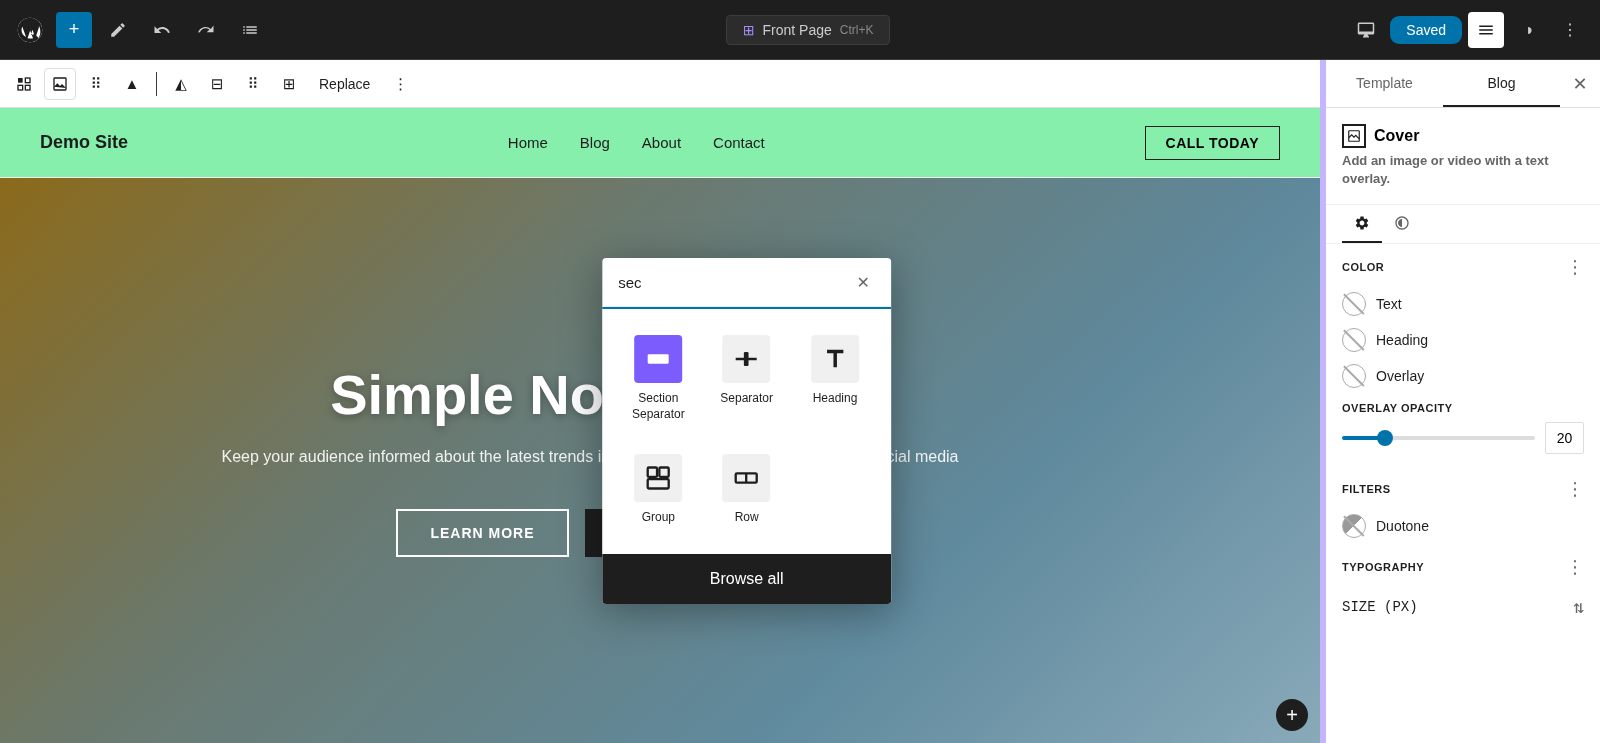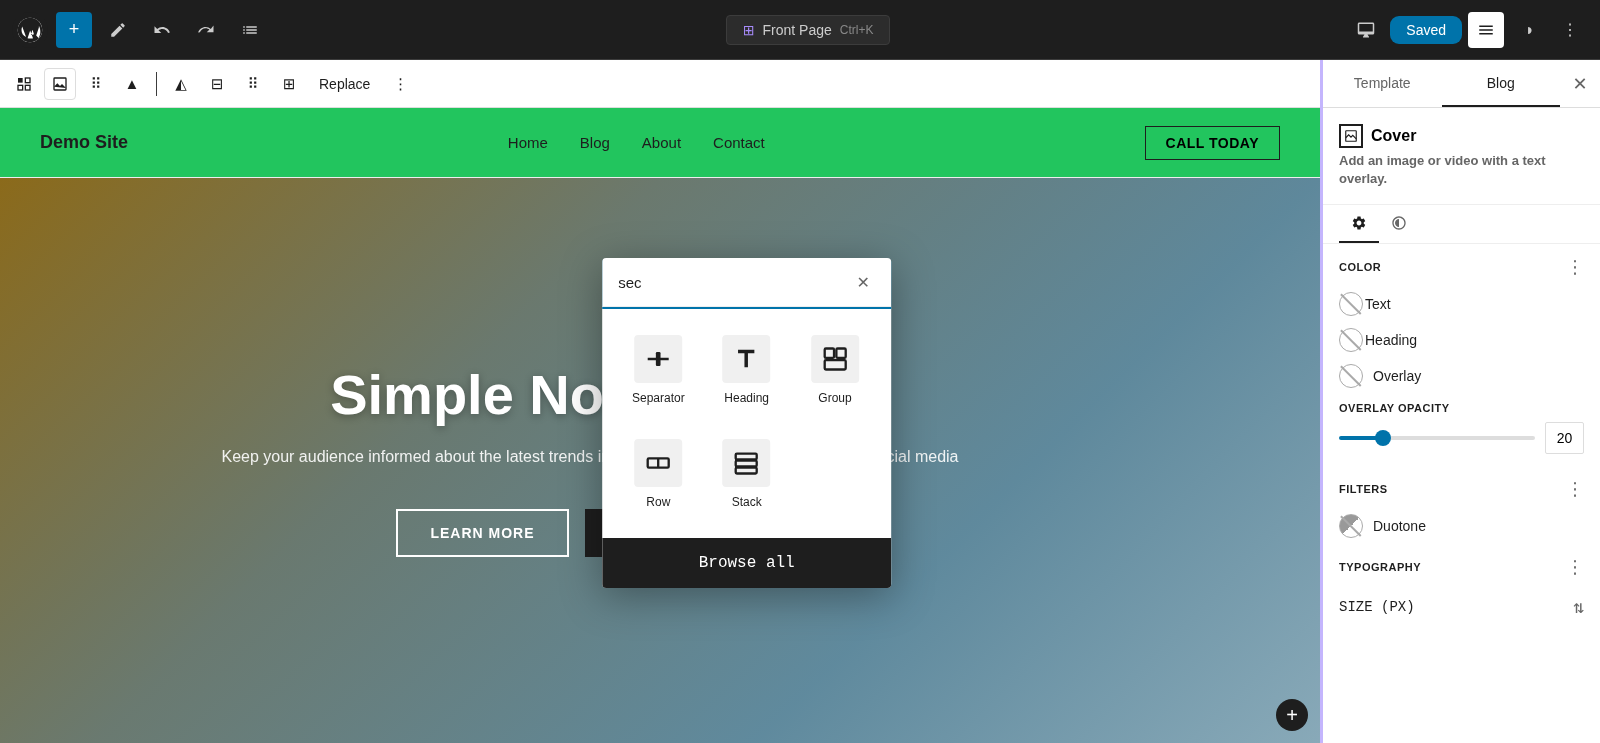--- a/index.html
+++ b/index.html
@@ -66,21 +66,21 @@
     
     .main-area {
       display: flex; height: calc(743px - 60px);
     }
     .canvas-area {
       flex: 1; overflow: hidden; position: relative;
     }
 
     
     .site-header {
-      background: #22c55e; padding: 0 40px; height: 70px;
+      background: #86efac; padding: 0 40px; height: 70px;
       display: flex; align-items: center; justify-content: space-between;
       border-bottom: 1px solid #eee; position: relative; z-index: 5;
     }
     .site-logo { font-size: 18px; font-weight: 600; color: #1e1e1e; }
     .site-nav { display: flex; gap: 32px; }
     .site-nav a { text-decoration: none; color: #1e1e1e; font-size: 15px; }
     .call-btn {
       border: 1.5px solid #1e1e1e; padding: 8px 20px;
       background: transparent; font-size: 14px; font-weight: 600;
       cursor: pointer; letter-spacing: 0.5px;
@@ -163,26 +163,25 @@
     }
     .block-icon.purple-bg { background: #7c5cfc; }
     .block-label {
       font-size: 12px; text-align: center; color: #1e1e1e; font-weight: 400;
       line-height: 1.3;
     }
     .browse-all-btn {
       width: 100%; padding: 16px; background: #1e1e1e; color: white;
       border: none; font-size: 16px; font-weight: 500; cursor: pointer;
       text-align: center;
-      font-family: Liberation Mono, monospace;
     }
 
     
     .right-panel {
-      width: 280px; background: white; border-left: 3px solid #c4b5fd;
+      width: 280px; background: white; border-left: 6px solid #c4b5fd;
       display: flex; flex-direction: column; overflow-y: auto;
     }
     .panel-tabs {
       display: flex; border-bottom: 1px solid #ddd; height: 48px;
     }
     .panel-tab {
       flex: 1; display: flex; align-items: center; justify-content: center;
       font-size: 14px; font-weight: 500; color: #666; cursor: pointer;
       border-bottom: 2px solid transparent;
     }
@@ -213,21 +212,21 @@
       border-bottom: 2px solid transparent; display: flex; align-items: center; gap: 6px;
     }
     .panel-inner-tab.active { color: #1e1e1e; border-bottom-color: #1e1e1e; }
     .panel-section-header {
       display: flex; justify-content: space-between; align-items: center;
       padding: 12px 16px 8px;
     }
     .panel-section-title { font-size: 11px; font-weight: 600; color: #1e1e1e; letter-spacing: 0.5px; text-transform: uppercase; }
     .section-more { background: none; border: none; cursor: pointer; color: #666; font-size: 18px; }
     .color-row {
-      display: flex; align-items: center; padding: 6px 16px; gap: 2px;
+      display: flex; align-items: center; padding: 6px 16px; gap: 10px;
     }
     .color-label { font-size: 14px; color: #1e1e1e; }
     .strikethrough-circle {
       width: 24px; height: 24px; border-radius: 50%; border: 1.5px solid #aaa;
       flex-shrink: 0; position: relative; background: white;
     }
     .strikethrough-circle::after {
       content: ''; position: absolute;
       width: 28px; height: 1.5px; background: #aaa;
       top: 50%; left: 50%; transform: translate(-50%, -50%) rotate(45deg);
@@ -385,20 +384,28 @@
         </div>
       </div>
 
       <div class="block-search-popup">
         <div class="search-input-row focused">
           <input class="search-input" type="text" value="sec" style="">
           <button class="search-clear">✕</button>
         </div>
         <div class="block-grid">
 
+          <div class="block-item">
+            <div class="block-icon purple-bg">
+              <svg width="28" height="28" viewBox="0 0 24 24" fill="white">
+                  <rect x="3" y="8" width="18" height="8" rx="1"></rect>
+                </svg>
+            </div>
+            <span class="block-label">Section Separator</span>
+          </div>
 
           <div class="block-item">
             <div class="block-icon" style="background:#f0f0f0;">
               <svg width="28" height="28" viewBox="0 0 24 24" fill="#1e1e1e">
                   <path d="M3 11h8v2H3zm10 0h8v2h-8z"></path>
                   <rect x="10" y="6" width="4" height="12" rx="1"></rect>
                 </svg>
             </div>
             <span class="block-label">Separator</span>
           </div>
@@ -426,30 +433,20 @@
           <div class="block-item">
             <div class="block-icon" style="background:#f0f0f0;">
               <svg width="28" height="28" viewBox="0 0 24 24" fill="none" stroke="#1e1e1e" stroke-width="2">
                   <rect x="3" y="8" width="18" height="8" rx="1"></rect>
                   <line x1="12" y1="8" x2="12" y2="16"></line>
                 </svg>
             </div>
             <span class="block-label">Row</span>
           </div>
 
-          <div class="block-item">
-            <div class="block-icon" style="background:#f0f0f0;">
-              <svg width="28" height="28" viewBox="0 0 24 24" fill="none" stroke="#1e1e1e" stroke-width="2">
-                  <rect x="3" y="4" width="18" height="5" rx="1"></rect>
-                  <rect x="3" y="10" width="18" height="5" rx="1"></rect>
-                  <rect x="3" y="16" width="18" height="5" rx="1"></rect>
-                </svg>
-            </div>
-            <span class="block-label">Stack</span>
-          </div>
         </div>
         <button class="browse-all-btn">Browse all</button>
       </div>
 
       <button class="add-block-btn">+</button>
     </div>
   </div>
 
   <div class="right-panel">
 

